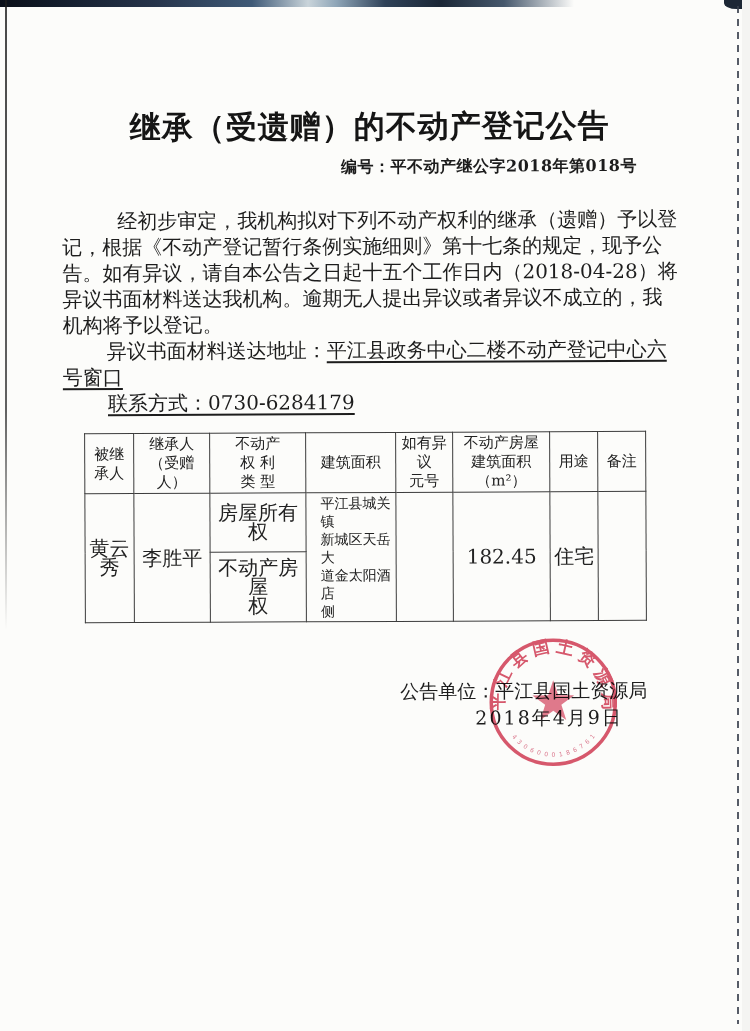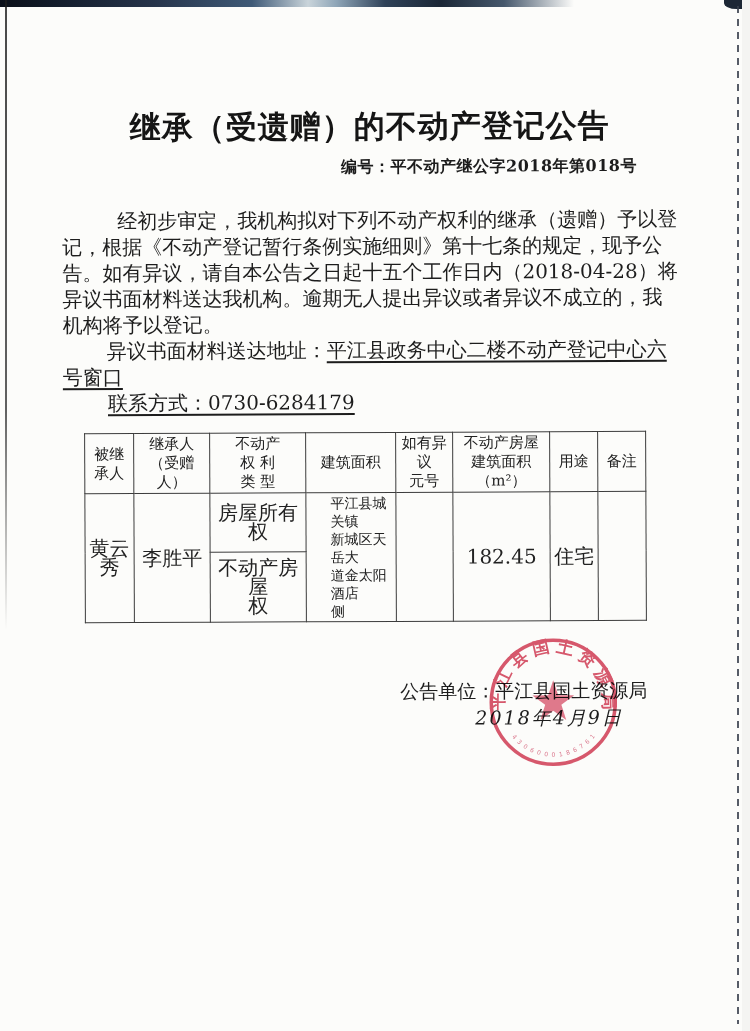--- a/index.html
+++ b/index.html
@@ -72,24 +72,24 @@
     font-weight:normal;
     white-space:pre-line;
     color:#222;
     overflow:hidden;
   }
   .notice-table th{font-size:15px;line-height:19px;}
   .notice-table td{font-size:20px;line-height:19px;}
   tr.hdr{height:52px;}
   tr.r1{height:51px;}
   tr.r2{height:58px;}
-  td.cell-location{font-size:14px;line-height:18px;text-align:left;padding-left:24px;}
+  td.cell-location{font-size:14px;line-height:18px;text-align:left;padding-left:14px;}
   
   .footer-issuer{position:absolute;left:399px;top:679px;font-size:19px;color:#1d1d1d;}
-  .footer-date{position:absolute;left:474px;top:706px;font-size:19px;letter-spacing:2px;color:#1d1d1d;font-style:italic;}
+  .footer-date{position:absolute;left:474px;top:706px;font-size:19px;letter-spacing:2px;color:#1d1d1d;}
   
   .seal{
     position:absolute;left:472px;top:623px;width:160px;height:160px;
     mix-blend-mode:multiply;opacity:.85;z-index:4;
   }
 </style>
 </head>
 <body>
 
 <div class="page">

